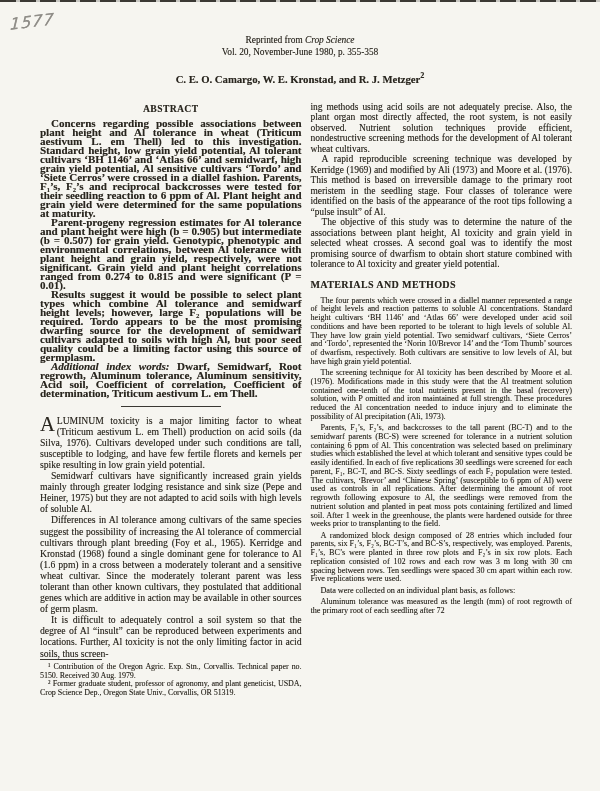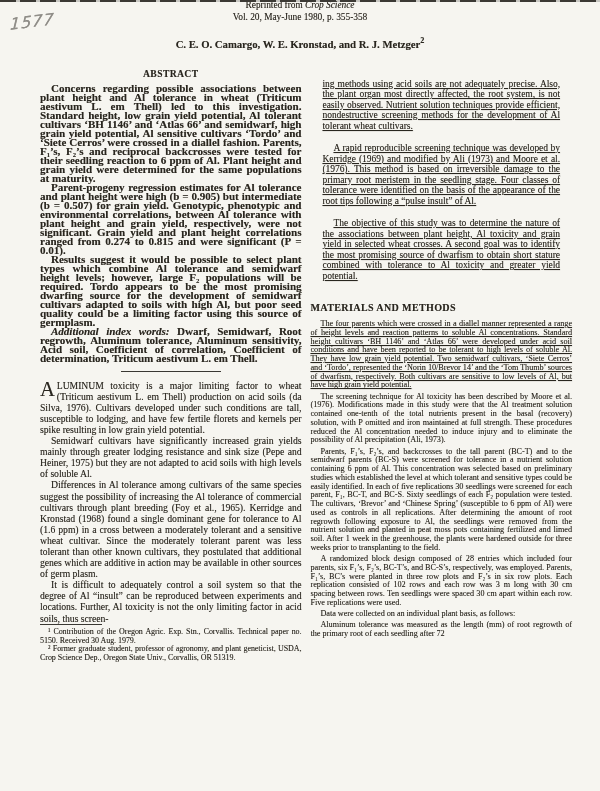--- a/index.html
+++ b/index.html
@@ -19,21 +19,21 @@
   }
   .handwritten {
     position:absolute; top:12px; left:10px;
     font-family:"DejaVu Sans", sans-serif;
     font-style:italic;
     color:#8f8d88;
     font-size:16px;
     letter-spacing:1px;
     transform:rotate(-7deg) skewX(-10deg);
   }
-  .reprint { text-align:center; font-size:9.3px; line-height:11.5px; }
+  .reprint { text-align:center; padding-top:35px; font-size:9.3px; line-height:11.5px; }
   .reprint .journal { font-style:italic; }
   .title {
     text-align:center; font-weight:bold;
     font-size:13.4px; line-height:21.5px;
     margin:19px 34px 0;
   }
   .title sup, .authors sup { font-size:8px; }
   .authors { text-align:center; font-weight:bold; font-size:10.7px; margin-top:13px; }
   .columns { display:flex; gap:9px; padding:0 28px 0 40px; margin-top:17px; height:578px; }
   .col { width:262px; display:flex; flex-direction:column; }
@@ -50,40 +50,40 @@
   .body-text { font-size:9.6px; line-height:11.1px; text-align:justify; margin-top:8px; }
   .body-text p { margin:0; text-indent:11px; }
   .body-text p.opening { text-indent:0; }
   .dropcap { float:left; font-size:20.5px; line-height:18px; padding-right:2px; }
 
   .footnotes { margin-top:auto; font-size:7.9px; line-height:8.9px; text-align:justify; }
   .footnote-rule { width:62px; border:none; border-top:1px solid #3a3833; margin:0 0 3px; }
   .footnotes p { margin:0; text-indent:8px; }
 
   .right-regular { font-size:9.4px; line-height:10.5px; text-align:justify; }
-  .right-regular p { margin:12px; text-indent:11px;text-decoration:underline; }
+  .right-regular p { margin:0; text-indent:11px; }
   .right-regular p.continuation { text-indent:0; }
   .materials-heading {
     font-weight:bold; font-size:10px;
     letter-spacing:0.4px; margin:9px 0 7px;
   }
   .materials { font-size:8.1px; line-height:8.75px; text-align:justify; }
   .materials p { margin:2.5px 0 0; text-indent:10px; }
-  .materials p.first { margin-top:0;text-decoration:underline; }
+  .materials p.first { margin-top:0; }
 </style>
 </head>
 <body>
 
 <div class="page">
   <div class="top-edge"></div>
   <div class="handwritten">1577</div>
 
   <div class="reprint">
     <div><span>Reprinted from </span><span class="journal">Crop Science</span></div>
-    <div>Vol. 20, May-June 1980, p. 355-358</div>
+    <div>Vol. 20, November-June 1980, p. 355-358</div>
   </div>
 
 
   <div class="authors"><span>C. E. O. Camargo, W. E. Kronstad, and R. J. Metzger</span><sup>2</sup></div>
 
   <div class="columns">
 
     <div class="col">
       <div class="abstract-heading">ABSTRACT</div>
       <div class="abstract">

